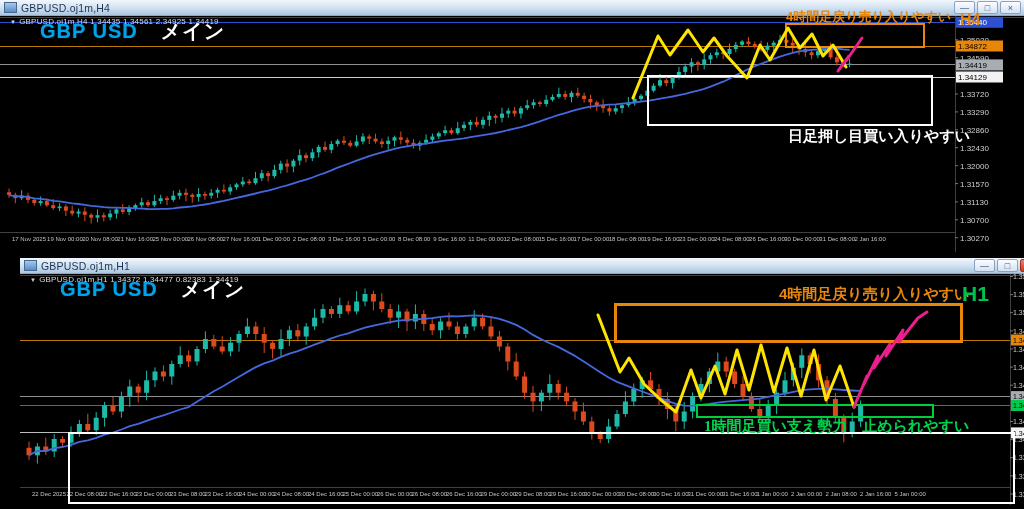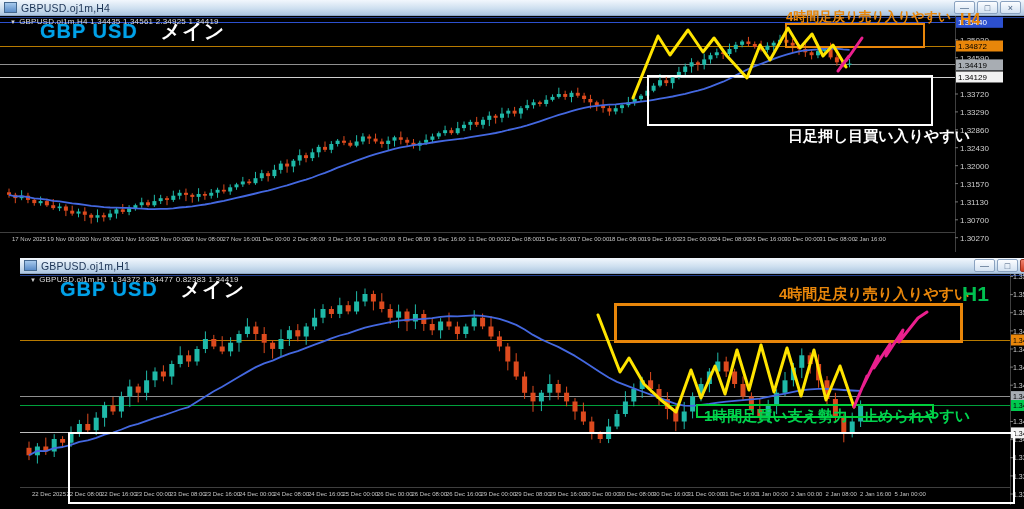--- a/index.html
+++ b/index.html
@@ -688,16 +688,16 @@
         <span class="sym-main">GBP USD</span><span class="sym-suffix">メイン</span>
       </div>
     </div>
   </section>
 
   <div id="overlay">
       <div class="ann" style="left: 786px; top: 10px; color: rgb(232, 134, 10); font-size: 13px;">4時間足戻り売り入りやすい</div>
       <div class="ann" style="left: 788px; top: 128px; color: rgb(255, 255, 255); font-size: 15px; text-align: center;">日足押し目買い入りやすい</div>
       <div class="ann" style="left: 960px; top: 12px; color: rgb(232, 134, 10); font-size: 16px;">H4</div>
       <div class="ann" style="left: 779px; top: 286px; color: rgb(232, 134, 10); font-size: 15px;">4時間足戻り売り入りやすい</div>
-      <div class="ann" style="left: 704px; top: 408px; color: rgb(0, 212, 78); font-size: 15px;">1時間足買い支え勢力　止められやすい</div>
+      <div class="ann" style="left: 704px; top: 419px; color: rgb(0, 212, 78); font-size: 15px; font-family: Liberation Serif, serif;">1時間足買い支え勢力　止められやすい</div>
       <div class="ann" style="left: 962px; top: 275px; color: rgb(0, 192, 80); font-size: 21px; margin-top: 8px;">H1</div>
     </div>
 </div>
 
 </body></html>

